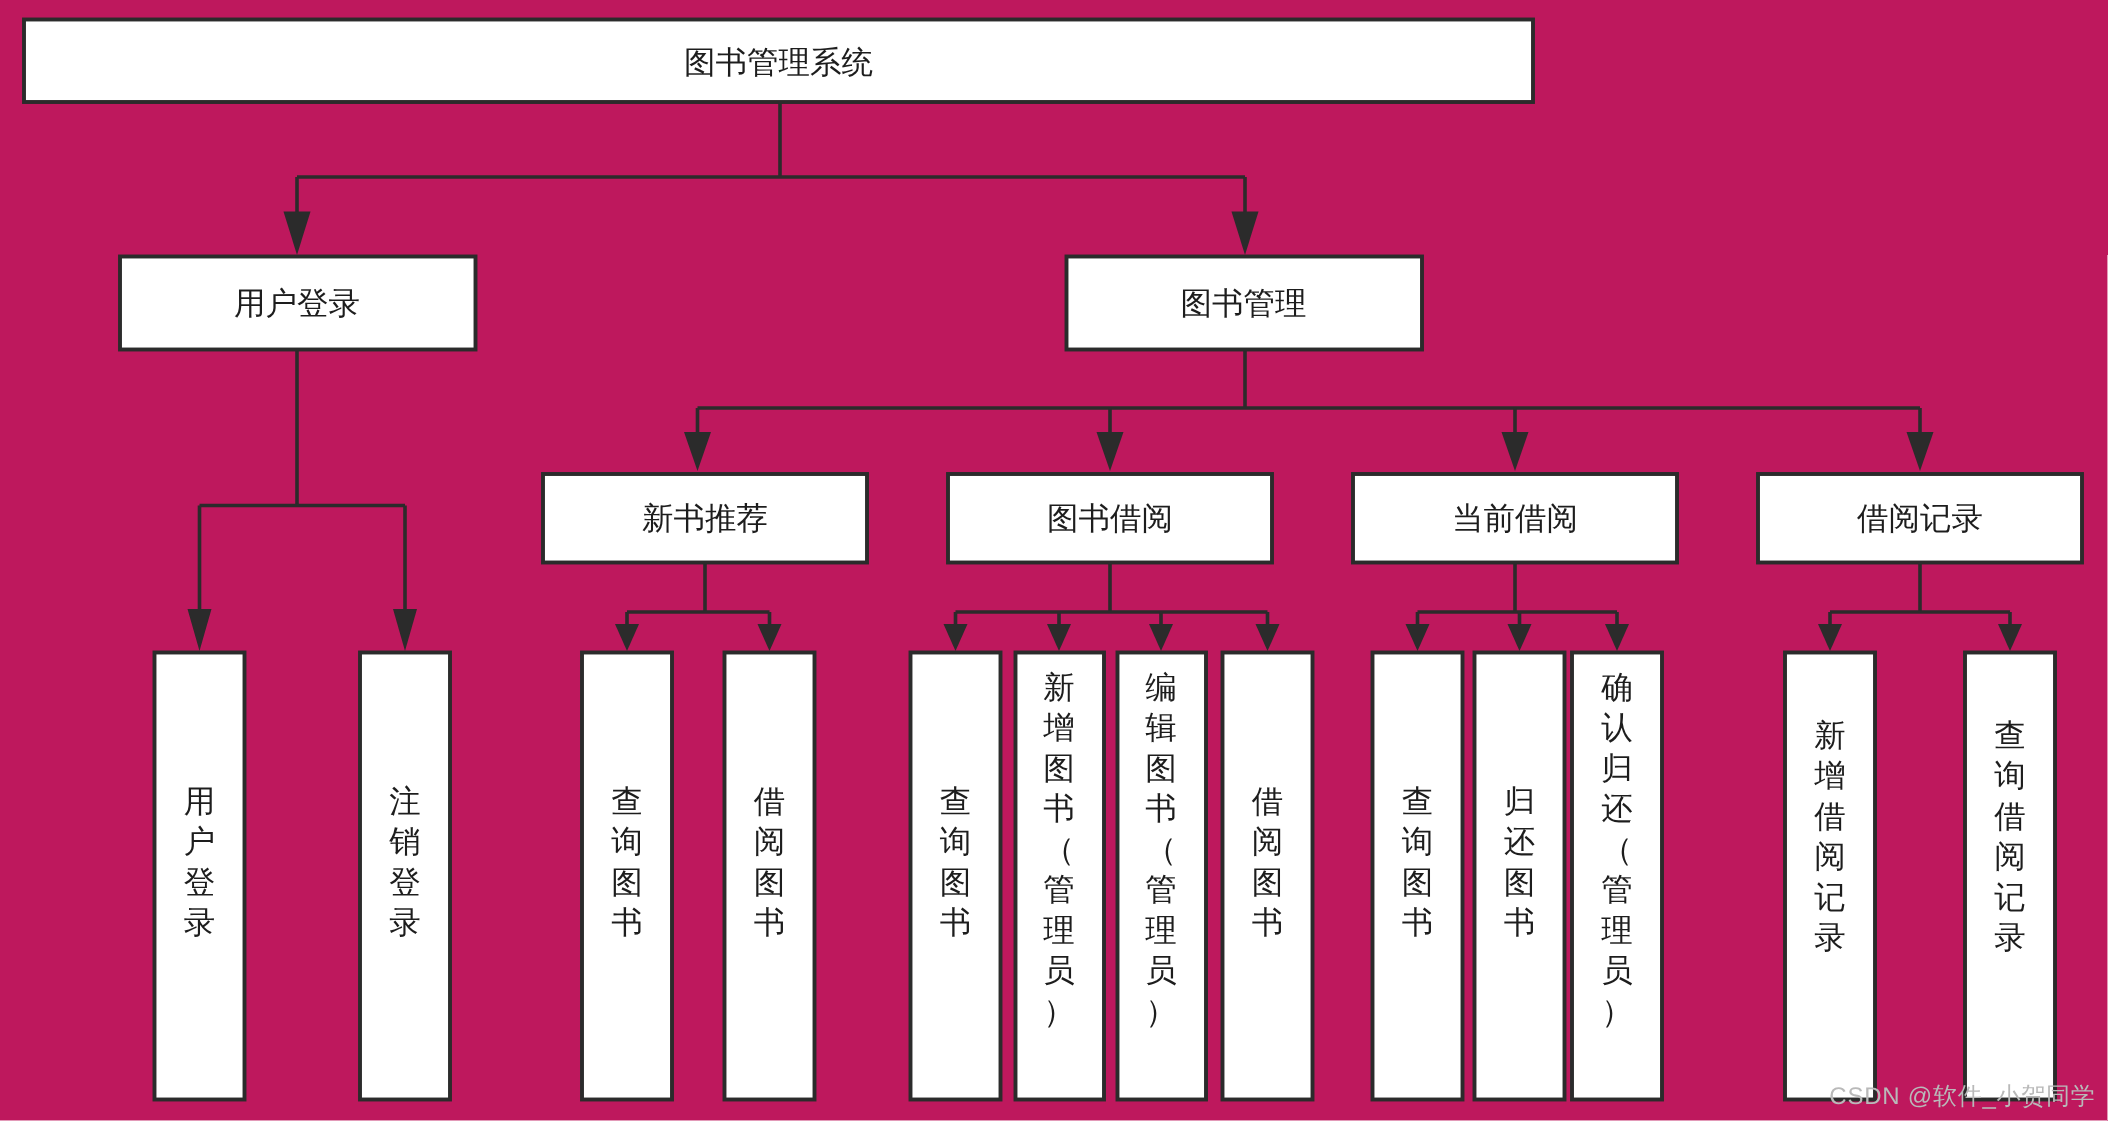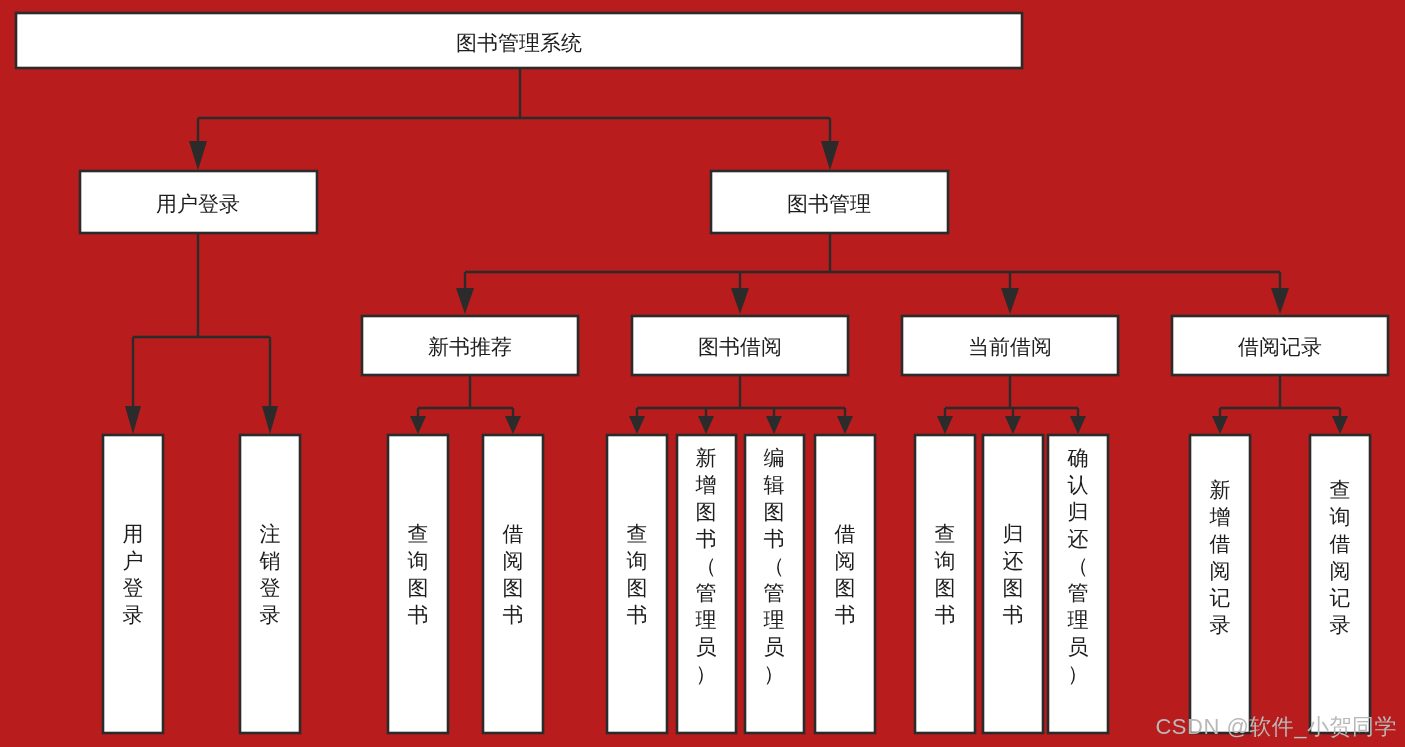--- a/index.html
+++ b/index.html
@@ -7,21 +7,21 @@
     padding: 0;
     background: #ffffff;
   }
   body {
     font-family: "Liberation Sans", "DejaVu Sans", sans-serif;
   }
   #stage {
     position: relative;
     width: 1405px;
     height: 747px;
-    background: #b91c1c;
+    background: #be185d;
     overflow: hidden;
   }
   #diagram-svg {
     position: absolute;
     left: 0;
     top: 0;
     width: 1405px;
     height: 747px;
   }
   .node-box {
@@ -52,21 +52,21 @@
     font-size: 21px;
     fill: #1d1d1d;
     text-anchor: middle;
     white-space: pre;
   }
   .watermark {
     position: absolute;
     right: 8px;
     bottom: 5px;
     font-family: "Liberation Sans", "DejaVu Sans", sans-serif;
-    font-size: 22px;
+    font-size: 16px;
     color: #b9b9b9;
     letter-spacing: 0.5px;
     user-select: none;
     pointer-events: none;
   }
 </style>
 </head>
 <body>
 
 <div id="stage">

